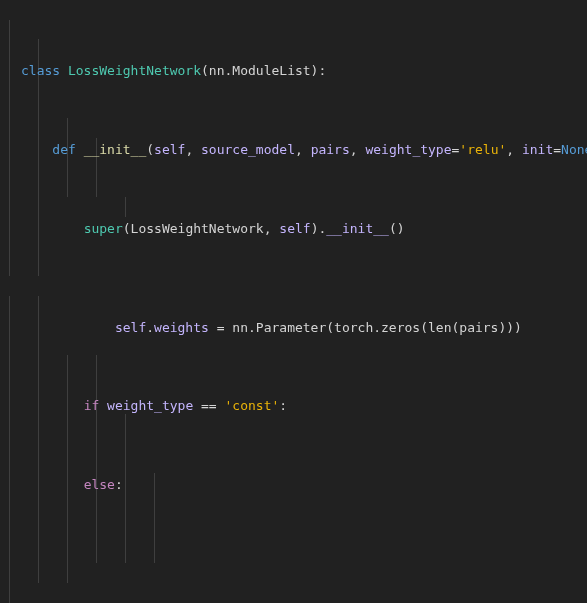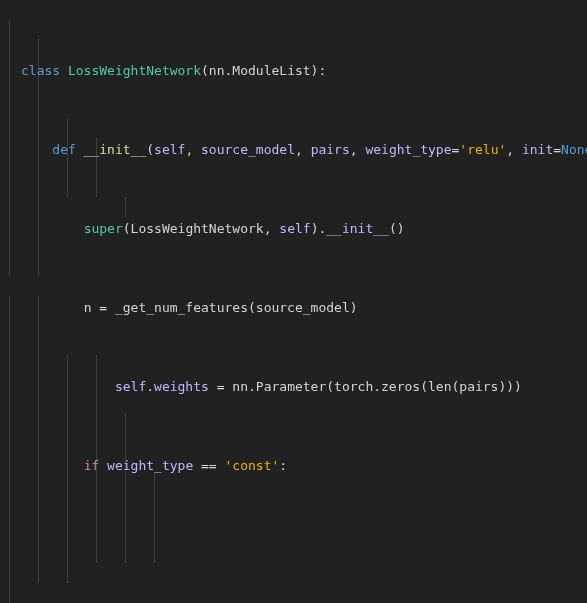--- a/index.html
+++ b/index.html
@@ -73,26 +73,26 @@
   </div>
 
   <div id="code">
 
     <div class="line"><span class="kw">class</span> <span class="type">LossWeightNetwork</span><span class="pn">(</span><span class="pn">nn.ModuleList</span><span class="pn">)</span><span class="pn">:</span></div>
 
     <div class="line">    <span class="kw">def</span> <span class="fn">__init__</span><span class="pn">(</span><span class="var">self</span><span class="pn">, </span><span class="var">source_model</span><span class="pn">, </span><span class="var">pairs</span><span class="pn">, </span><span class="var">weight_type</span><span class="pn">=</span><span class="str">'relu'</span><span class="pn">, </span><span class="var">init</span><span class="pn">=</span><span class="kw">None</span><span class="pn">)</span></div>
 
     <div class="line">        <span class="type">super</span><span class="pn">(</span><span class="pn">LossWeightNetwork</span><span class="pn">, </span><span class="var">self</span><span class="pn">)</span><span class="pn">.</span><span class="var">__init__</span><span class="pn">()</span></div>
 
-    <div class="line">        <span class="pn">n = _get_num_features(source_model)</span></div>
 
     <div class="line">            <span class="var">self</span><span class="pn">.</span><span class="var">weights</span> <span class="pn">= nn.Parameter(torch.zeros(len(pairs)))</span></div>
 
     <div class="line">        <span class="ctl">if</span> <span class="var">weight_type</span> <span class="pn">==</span> <span class="str">'const'</span><span class="pn">:</span></div>
 
+    <div class="line">        <span class="ctl">else</span><span class="pn">:</span></div>
 
     
 
     
 
     
 
     
 
     

